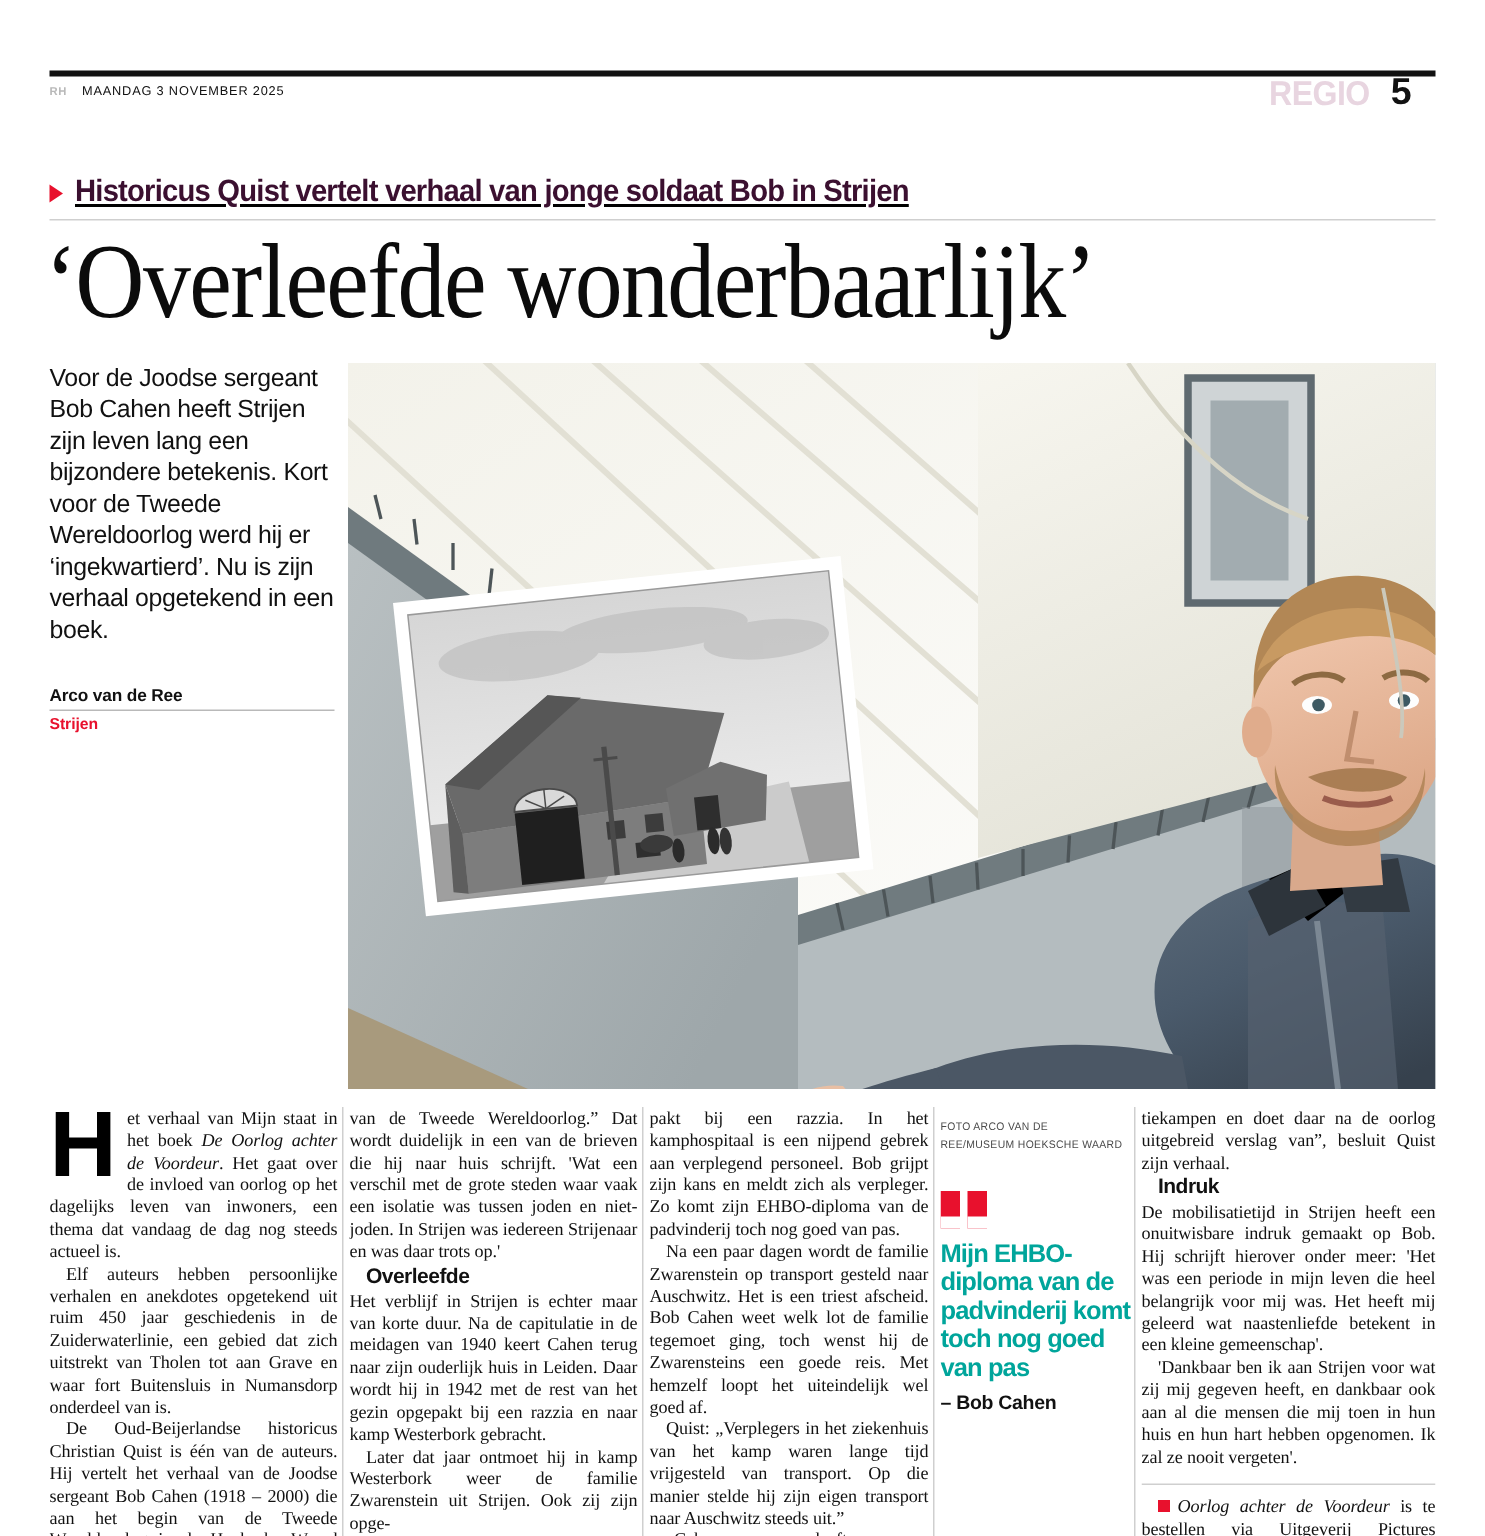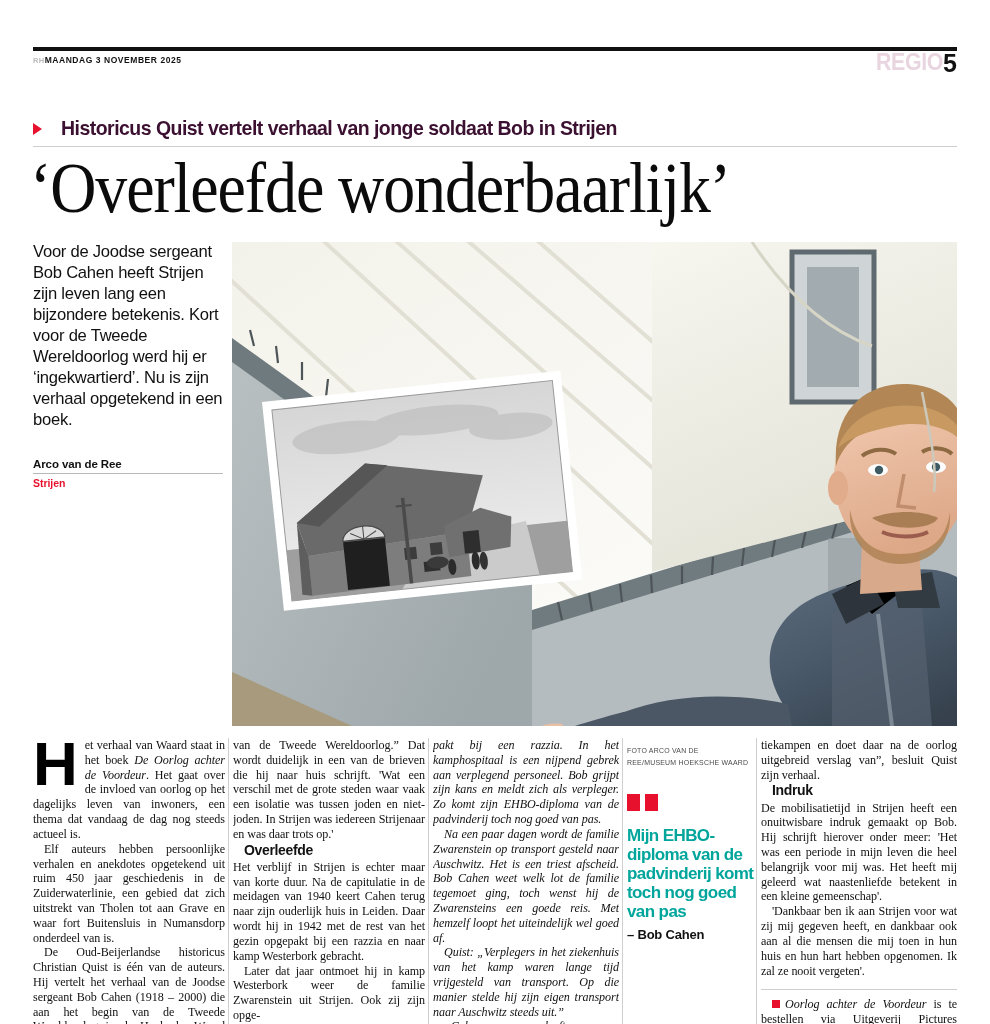--- a/index.html
+++ b/index.html
@@ -12,35 +12,35 @@
   .page { position: relative; width: 990px; height: 1024px; background:#fff; }
 
   
   .rule-top {
     position:absolute; left:33px; top:47px; width:924px; height:4px;
     background:#111;
   }
   .masthead {
     position:absolute; left:33px; top:55px; width:924px; height:20px;
   }
-  .mast-left { position:absolute; left:0; top:0; display:flex; align-items:baseline; }
+  .mast-left { position:absolute; left:0; top:0; display:flex; align-items:baseline; gap:10px; }
   .mast-rh { font-size:7.5px; color:#b9b9b9; letter-spacing:.4px; font-weight:700; }
-  .mast-date { font-size:8.5px; color:#111; letter-spacing:.55px; font-weight:700; }
-  .mast-right { position:absolute; right:0; top:-6px; display:flex; align-items:flex-end; }
+  .mast-date { font-size:8.5px; color:#111; letter-spacing:.55px; font-weight:400; }
+  .mast-right { position:absolute; right:16px; top:-6px; display:flex; align-items:flex-start; gap:14px; }
   .mast-section {
     font-size:23px; font-weight:800; letter-spacing:-.4px;
     color:#e8d5e0; font-family:"Liberation Sans", sans-serif;
     transform: scaleX(.93); transform-origin: right bottom;
   }
   .mast-pageno { font-size:25px; font-weight:800; color:#111; line-height:1; }
 
   
   .kicker {
     position:absolute; left:33px; top:118px; width:924px;
-    display:flex; align-items:center; gap:19px;
+    display:flex; align-items:center; gap:8px;text-decoration:underline;
   }
   .kicker-bullet {
     width:0;height:0;
     border-top:6px solid transparent; border-bottom:6px solid transparent;
     border-left:9px solid #e8112d;
     flex:0 0 auto; margin-top:2px;
   }
   .kicker-text {
     font-size:20.5px; font-weight:800; color:#3b1030;
     letter-spacing:-.55px; line-height:1;
@@ -91,21 +91,21 @@
     font-size:12.1px; line-height:1.225; color:#111;
     text-align:justify; overflow:hidden;
     letter-spacing:-.07px;
     hyphens:auto;
   }
   .col p { text-indent:11px; }
   .col p.noind { text-indent:0; }
   .col p + p { margin-top:0; }
   .c1 { left:0;   width:192px; }
   .c2 { left:200px; width:192px; }
-  .c3 { left:400px; width:186px;font-style:italic; }
+  .c3 { left:400px; width:186px; }
   .c4 { left:594px; width:128px; }
   .c5 { left:728px; width:196px; }
 
   .vrule { position:absolute; top:0; width:1px; height:286px; background:#cfcfcf; }
   .vr1 { left:195px; } .vr2 { left:395px; } .vr3 { left:589px; } .vr4 { left:723px; }
 
   .drop {
     float:left; font-family:"Liberation Sans", sans-serif;
     font-weight:800; font-size:62px; line-height:.76;
     margin:2px 7px -4px 0; color:#000;
@@ -383,21 +383,21 @@
     </svg>
   </div>
 
   <div class="cols">
     <div class="vrule vr1"></div>
     <div class="vrule vr2"></div>
     <div class="vrule vr3"></div>
     <div class="vrule vr4"></div>
 
     <div class="col c1">
-      <p class="noind"><span class="drop">H</span><span>et verhaal van Waard staat in het boek </span><em>De Oorlog achter de Voordeur</em><span>. Het gaat over de invloed van oorlog op het dagelijks leven van inwoners, een thema dat vandaag de dag nog steeds actueel is.</span></p>
+      <p class="noind"><span class="drop">H</span><span>et verhaal van Mijn staat in het boek </span><em>De Oorlog achter de Voordeur</em><span>. Het gaat over de invloed van oorlog op het dagelijks leven van inwoners, een thema dat vandaag de dag nog steeds actueel is.</span></p>
       <p>Elf auteurs hebben persoonlijke verhalen en anekdotes opgetekend uit ruim 450 jaar geschiedenis in de Zuiderwaterlinie, een gebied dat zich uitstrekt van Tholen tot aan Grave en waar fort Buitensluis in Numansdorp onderdeel van is.</p>
       <p>De Oud-Beijerlandse historicus Christian Quist is één van de auteurs. Hij vertelt het verhaal van de Joodse sergeant Bob Cahen (1918 – 2000) die aan het begin van de Tweede Wereldoorlog in de Hoeksche Waard wordt gemobiliseerd.</p>
 
     </div>
 
     <div class="col c2">
       <p class="noind">van de Tweede Wereldoorlog.” Dat wordt duidelijk in een van de brieven die hij naar huis schrijft. 'Wat een verschil met de grote steden waar vaak een isolatie was tussen joden en niet-joden. In Strijen was iedereen Strijenaar en was daar trots op.'</p>
       <p class="subhead">Overleefde</p>
       <p class="noind">Het verblijf in Strijen is echter maar van korte duur. Na de capitulatie in de meidagen van 1940 keert Cahen terug naar zijn ouderlijk huis in Leiden. Daar wordt hij in 1942 met de rest van het gezin opgepakt bij een razzia en naar kamp Westerbork gebracht.</p>
       <p>Later dat jaar ontmoet hij in kamp Westerbork weer de familie Zwarenstein uit Strijen. Ook zij zijn opge-</p>

